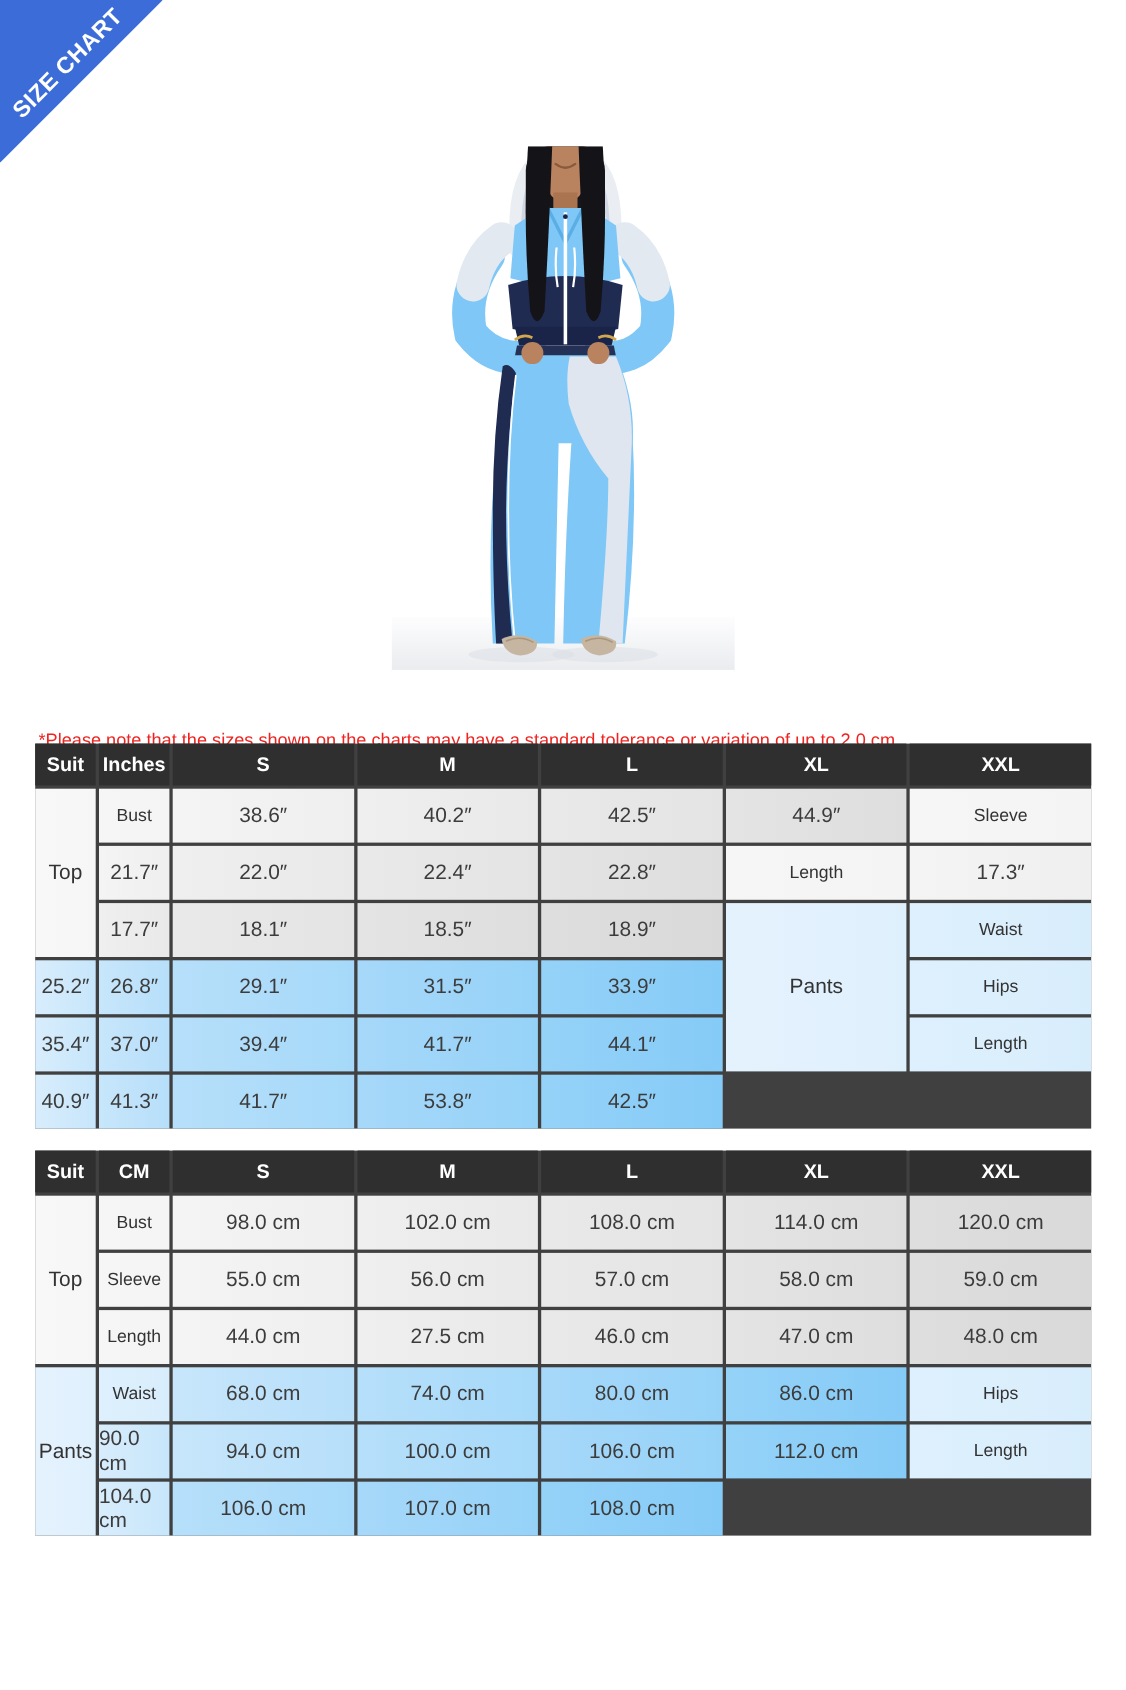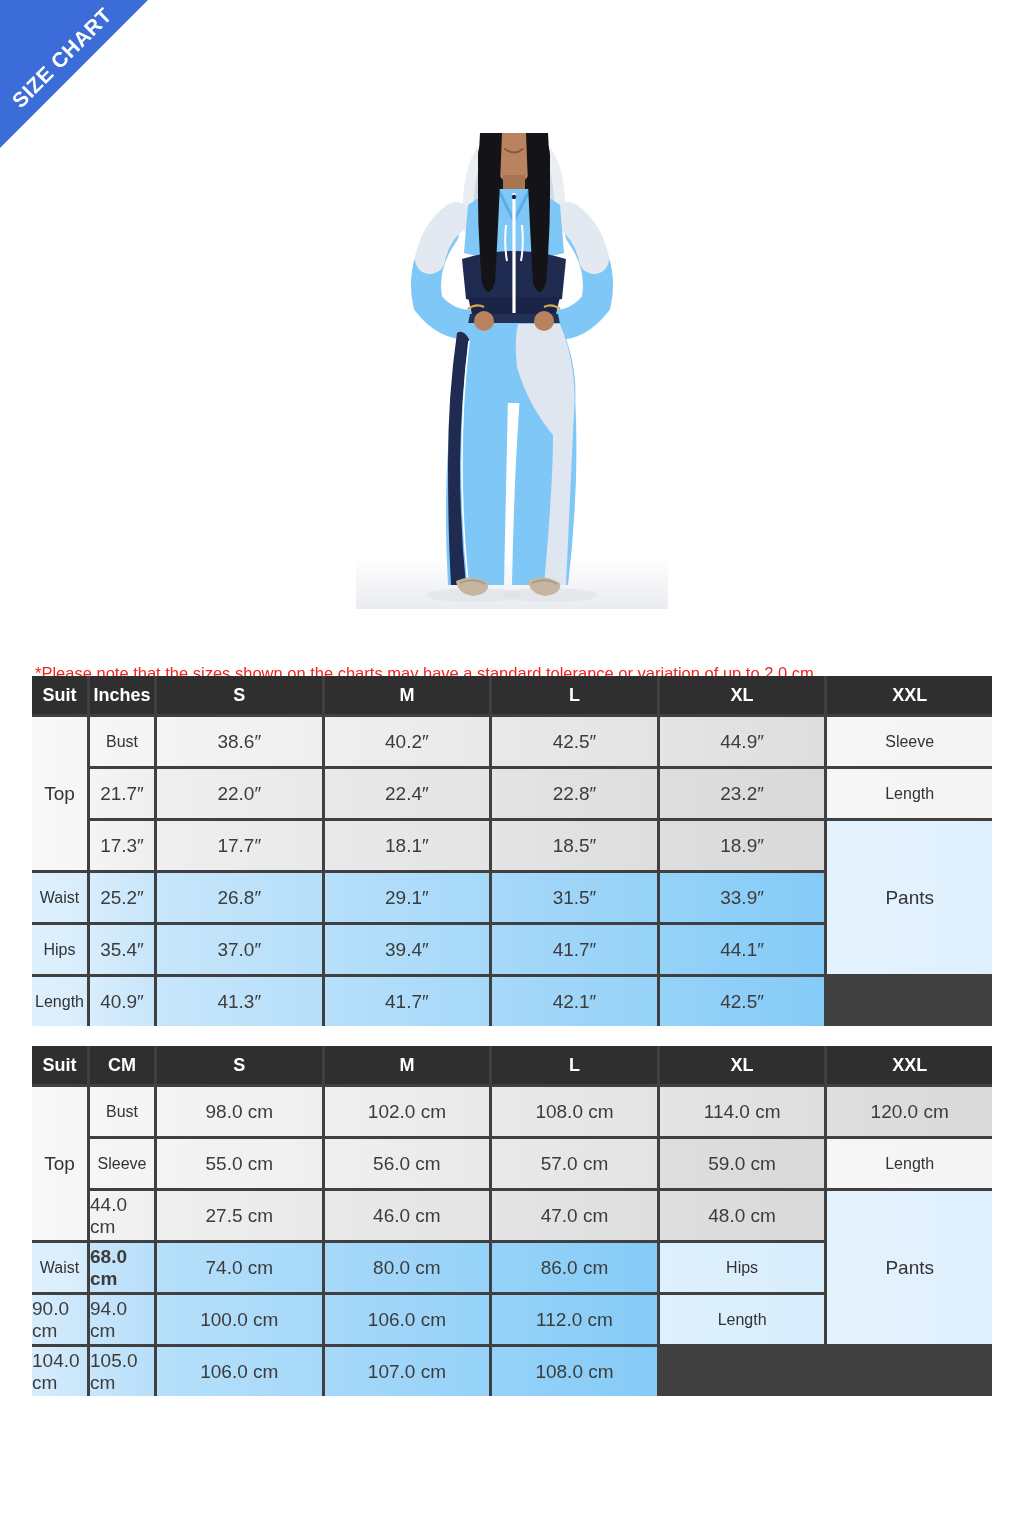--- a/index.html
+++ b/index.html
@@ -130,21 +130,20 @@
       <div class="td label" style="background: linear-gradient(90deg, rgb(246, 246, 246), rgb(244, 244, 244));">Bust</div>
       <div class="td" style="background: linear-gradient(90deg, rgb(244, 244, 244), rgb(239, 239, 239));">38.6″</div>
       <div class="td" style="background: linear-gradient(90deg, rgb(239, 239, 239), rgb(233, 233, 233));">40.2″</div>
       <div class="td" style="background: linear-gradient(90deg, rgb(233, 233, 233), rgb(228, 228, 228));">42.5″</div>
       <div class="td" style="background: linear-gradient(90deg, rgb(228, 228, 228), rgb(222, 222, 222));">44.9″</div>
       <div class="td label" style="background: linear-gradient(90deg, rgb(246, 246, 246), rgb(244, 244, 244));">Sleeve</div>
       <div class="td" style="background: linear-gradient(90deg, rgb(244, 244, 244), rgb(239, 239, 239));">21.7″</div>
       <div class="td" style="background: linear-gradient(90deg, rgb(239, 239, 239), rgb(233, 233, 233));">22.0″</div>
       <div class="td" style="background: linear-gradient(90deg, rgb(233, 233, 233), rgb(228, 228, 228));">22.4″</div>
       <div class="td" style="background: linear-gradient(90deg, rgb(228, 228, 228), rgb(222, 222, 222));">22.8″</div>
-      <div class="td" style="background: linear-gradient(90deg, rgb(222, 222, 222), rgb(217, 217, 217));">23.2″</div>
       <div class="td label" style="background: linear-gradient(90deg, rgb(246, 246, 246), rgb(244, 244, 244));">Length</div>
       <div class="td" style="background: linear-gradient(90deg, rgb(244, 244, 244), rgb(239, 239, 239));">17.3″</div>
       <div class="td" style="background: linear-gradient(90deg, rgb(239, 239, 239), rgb(233, 233, 233));">17.7″</div>
       <div class="td" style="background: linear-gradient(90deg, rgb(233, 233, 233), rgb(228, 228, 228));">18.1″</div>
       <div class="td" style="background: linear-gradient(90deg, rgb(228, 228, 228), rgb(222, 222, 222));">18.5″</div>
       <div class="td" style="background: linear-gradient(90deg, rgb(222, 222, 222), rgb(217, 217, 217));">18.9″</div>
       <div class="group" style="background: linear-gradient(90deg, rgb(228, 242, 253), rgb(223, 240, 253));">Pants</div>
       <div class="td label" style="background: linear-gradient(90deg, rgb(222, 240, 253), rgb(216, 237, 252));">Waist</div>
       <div class="td" style="background: linear-gradient(90deg, rgb(216, 237, 252), rgb(199, 230, 251));">25.2″</div>
       <div class="td" style="background: linear-gradient(90deg, rgb(199, 230, 251), rgb(183, 223, 250));">26.8″</div>
@@ -154,21 +153,21 @@
       <div class="td label" style="background: linear-gradient(90deg, rgb(222, 240, 253), rgb(216, 237, 252));">Hips</div>
       <div class="td" style="background: linear-gradient(90deg, rgb(216, 237, 252), rgb(199, 230, 251));">35.4″</div>
       <div class="td" style="background: linear-gradient(90deg, rgb(199, 230, 251), rgb(183, 223, 250));">37.0″</div>
       <div class="td" style="background: linear-gradient(90deg, rgb(182, 223, 250), rgb(166, 217, 249));">39.4″</div>
       <div class="td" style="background: linear-gradient(90deg, rgb(166, 216, 249), rgb(150, 210, 248));">41.7″</div>
       <div class="td" style="background: linear-gradient(90deg, rgb(149, 210, 248), rgb(133, 203, 247));">44.1″</div>
       <div class="td label" style="background: linear-gradient(90deg, rgb(222, 240, 253), rgb(216, 237, 252));">Length</div>
       <div class="td" style="background: linear-gradient(90deg, rgb(216, 237, 252), rgb(199, 230, 251));">40.9″</div>
       <div class="td" style="background: linear-gradient(90deg, rgb(199, 230, 251), rgb(183, 223, 250));">41.3″</div>
       <div class="td" style="background: linear-gradient(90deg, rgb(182, 223, 250), rgb(166, 217, 249));">41.7″</div>
-      <div class="td" style="background: linear-gradient(90deg, rgb(166, 216, 249), rgb(150, 210, 248));">42.1″</div>
+      <div class="td" style="background: linear-gradient(90deg, rgb(166, 216, 249), rgb(150, 210, 248));">53.8″</div>
       <div class="td" style="background: linear-gradient(90deg, rgb(149, 210, 248), rgb(133, 203, 247));">42.5″</div>
     </div>
   <div class="size-table" id="table-cm">
       <div class="th">Suit</div>
       <div class="th">CM</div>
       <div class="th">S</div>
       <div class="th">M</div>
       <div class="th">L</div>
       <div class="th">XL</div>
       <div class="th">XXL</div>
@@ -176,40 +175,40 @@
       <div class="td label" style="background: linear-gradient(90deg, rgb(246, 246, 246), rgb(244, 244, 244));">Bust</div>
       <div class="td" style="background: linear-gradient(90deg, rgb(244, 244, 244), rgb(239, 239, 239));">98.0 cm</div>
       <div class="td" style="background: linear-gradient(90deg, rgb(239, 239, 239), rgb(233, 233, 233));">102.0 cm</div>
       <div class="td" style="background: linear-gradient(90deg, rgb(233, 233, 233), rgb(228, 228, 228));">108.0 cm</div>
       <div class="td" style="background: linear-gradient(90deg, rgb(228, 228, 228), rgb(222, 222, 222));">114.0 cm</div>
       <div class="td" style="background: linear-gradient(90deg, rgb(222, 222, 222), rgb(217, 217, 217));">120.0 cm</div>
       <div class="td label" style="background: linear-gradient(90deg, rgb(246, 246, 246), rgb(244, 244, 244));">Sleeve</div>
       <div class="td" style="background: linear-gradient(90deg, rgb(244, 244, 244), rgb(239, 239, 239));">55.0 cm</div>
       <div class="td" style="background: linear-gradient(90deg, rgb(239, 239, 239), rgb(233, 233, 233));">56.0 cm</div>
       <div class="td" style="background: linear-gradient(90deg, rgb(233, 233, 233), rgb(228, 228, 228));">57.0 cm</div>
+      <div class="td" style="background: linear-gradient(90deg, rgb(228, 228, 228), rgb(222, 222, 222));">58.0 cm</div>
       <div class="td" style="background: linear-gradient(90deg, rgb(222, 222, 222), rgb(217, 217, 217));">59.0 cm</div>
       <div class="td label" style="background: linear-gradient(90deg, rgb(246, 246, 246), rgb(244, 244, 244));">Length</div>
       <div class="td" style="background: linear-gradient(90deg, rgb(244, 244, 244), rgb(239, 239, 239));">44.0 cm</div>
       <div class="td" style="background: linear-gradient(90deg, rgb(239, 239, 239), rgb(233, 233, 233));">27.5 cm</div>
       <div class="td" style="background: linear-gradient(90deg, rgb(233, 233, 233), rgb(228, 228, 228));">46.0 cm</div>
       <div class="td" style="background: linear-gradient(90deg, rgb(228, 228, 228), rgb(222, 222, 222));">47.0 cm</div>
       <div class="td" style="background: linear-gradient(90deg, rgb(222, 222, 222), rgb(217, 217, 217));">48.0 cm</div>
       <div class="group" style="background: linear-gradient(90deg, rgb(228, 242, 253), rgb(223, 240, 253));">Pants</div>
       <div class="td label" style="background: linear-gradient(90deg, rgb(222, 240, 253), rgb(216, 237, 252));">Waist</div>
-      <div class="td" style="background: linear-gradient(90deg, rgb(199, 230, 251), rgb(183, 223, 250)); font-weight: bold;">68.0 cm</div>
+      <div class="td" style="background: linear-gradient(90deg, rgb(199, 230, 251), rgb(183, 223, 250));">68.0 cm</div>
       <div class="td" style="background: linear-gradient(90deg, rgb(182, 223, 250), rgb(166, 217, 249));">74.0 cm</div>
       <div class="td" style="background: linear-gradient(90deg, rgb(166, 216, 249), rgb(150, 210, 248));">80.0 cm</div>
       <div class="td" style="background: linear-gradient(90deg, rgb(149, 210, 248), rgb(133, 203, 247));">86.0 cm</div>
       <div class="td label" style="background: linear-gradient(90deg, rgb(222, 240, 253), rgb(216, 237, 252));">Hips</div>
       <div class="td" style="background: linear-gradient(90deg, rgb(216, 237, 252), rgb(199, 230, 251));">90.0 cm</div>
       <div class="td" style="background: linear-gradient(90deg, rgb(199, 230, 251), rgb(183, 223, 250));">94.0 cm</div>
       <div class="td" style="background: linear-gradient(90deg, rgb(182, 223, 250), rgb(166, 217, 249));">100.0 cm</div>
       <div class="td" style="background: linear-gradient(90deg, rgb(166, 216, 249), rgb(150, 210, 248));">106.0 cm</div>
       <div class="td" style="background: linear-gradient(90deg, rgb(149, 210, 248), rgb(133, 203, 247));">112.0 cm</div>
       <div class="td label" style="background: linear-gradient(90deg, rgb(222, 240, 253), rgb(216, 237, 252));">Length</div>
       <div class="td" style="background: linear-gradient(90deg, rgb(216, 237, 252), rgb(199, 230, 251));">104.0 cm</div>
-      <div class="td" style="background: linear-gradient(90deg, rgb(199, 230, 251), rgb(183, 223, 250));">105.0 cm</div>
       <div class="td" style="background: linear-gradient(90deg, rgb(182, 223, 250), rgb(166, 217, 249));">106.0 cm</div>
       <div class="td" style="background: linear-gradient(90deg, rgb(166, 216, 249), rgb(150, 210, 248));">107.0 cm</div>
       <div class="td" style="background: linear-gradient(90deg, rgb(149, 210, 248), rgb(133, 203, 247));">108.0 cm</div>
     </div>
 
 </div>
 
 </body></html>

